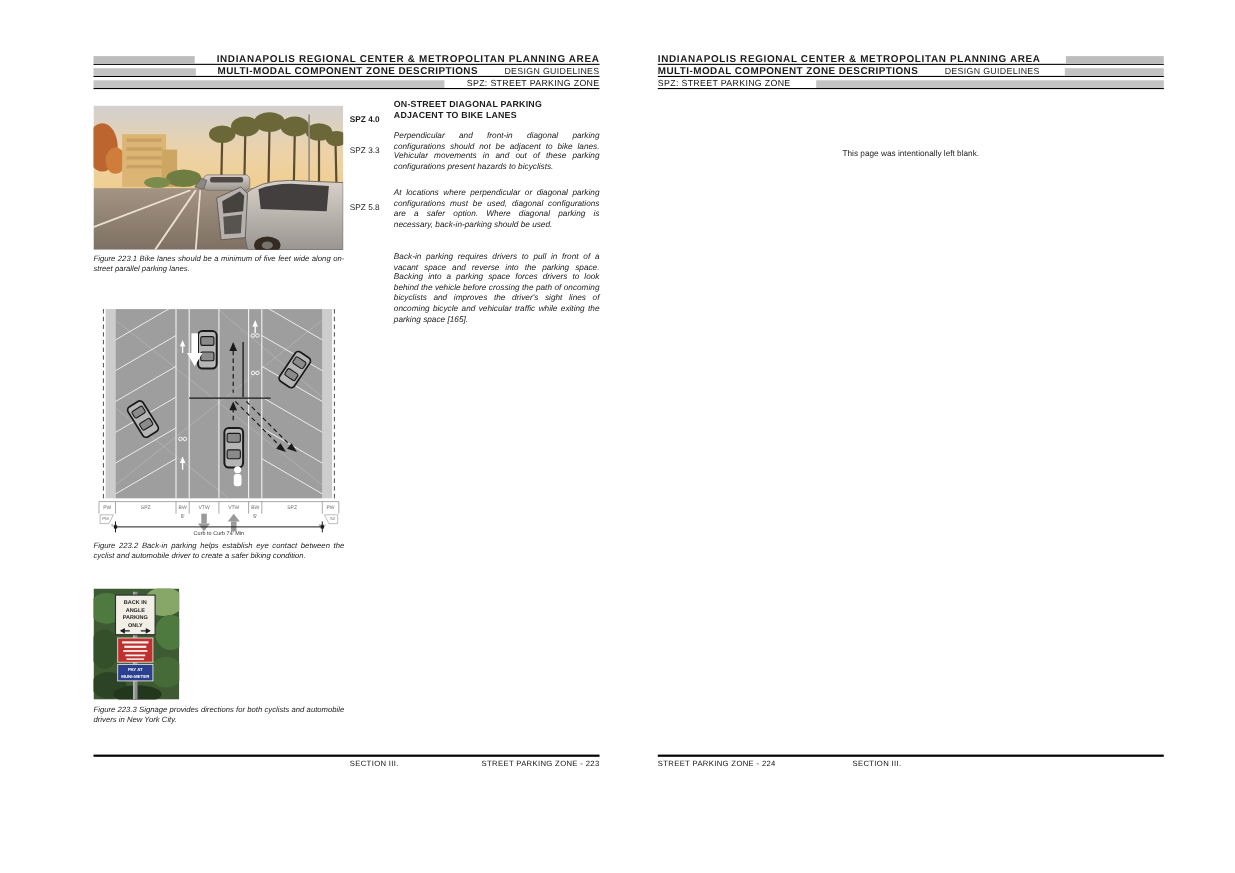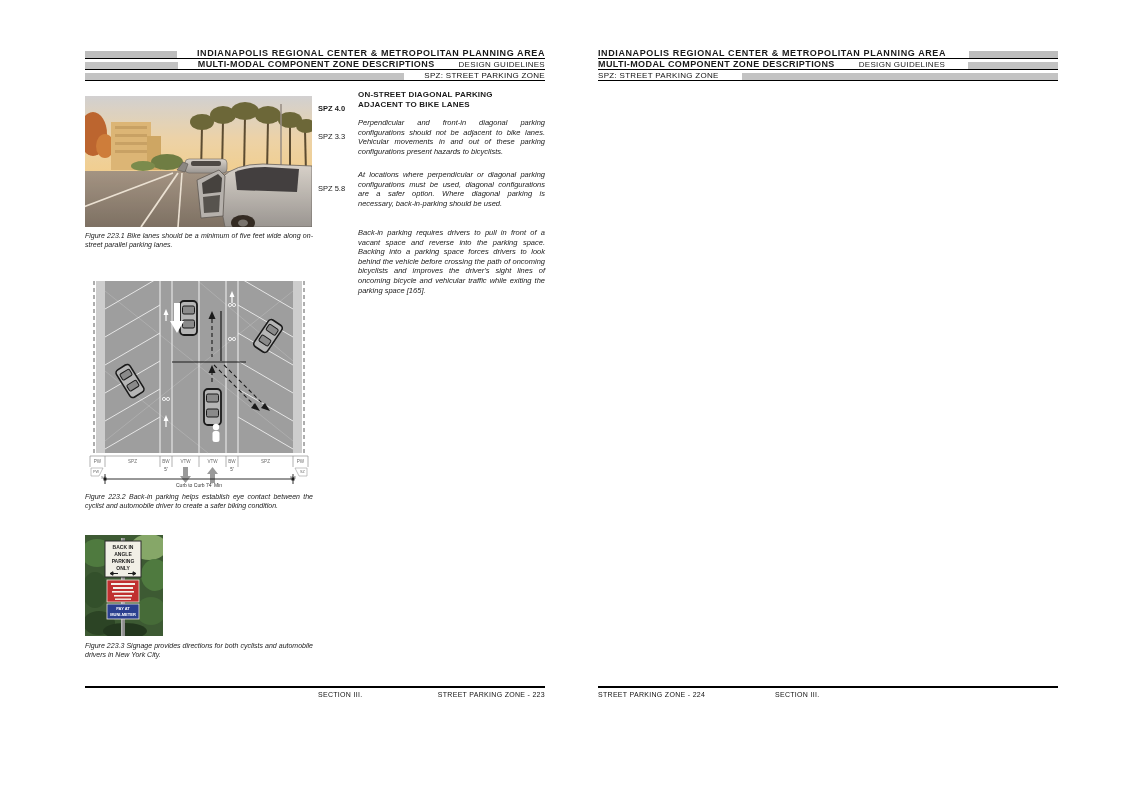--- a/index.html
+++ b/index.html
@@ -384,19 +384,20 @@
         <span class="hdr-t2b">MULTI-MODAL COMPONENT ZONE DESCRIPTIONS</span>
         <span class="hdr-t2r txt-pad-l txt-pad-r">DESIGN GUIDELINES</span>
         <div class="hdr-fill"></div>
       </div>
       <div class="hdr-row">
         <span class="hdr-t3 txt-pad-r">SPZ: STREET PARKING ZONE</span>
         <div class="hdr-fill"></div>
       </div>
     </div>
 
+    <div class="notice">This page was intentionally left blank.</div>
 
     <div class="footer-line"></div>
     <span class="foot-txt" style="left:0;">STREET PARKING ZONE - 224</span>
     <span class="foot-txt" style="left:177px;">SECTION III.</span>
   </div>
 
 </div>
 
 </body></html>

